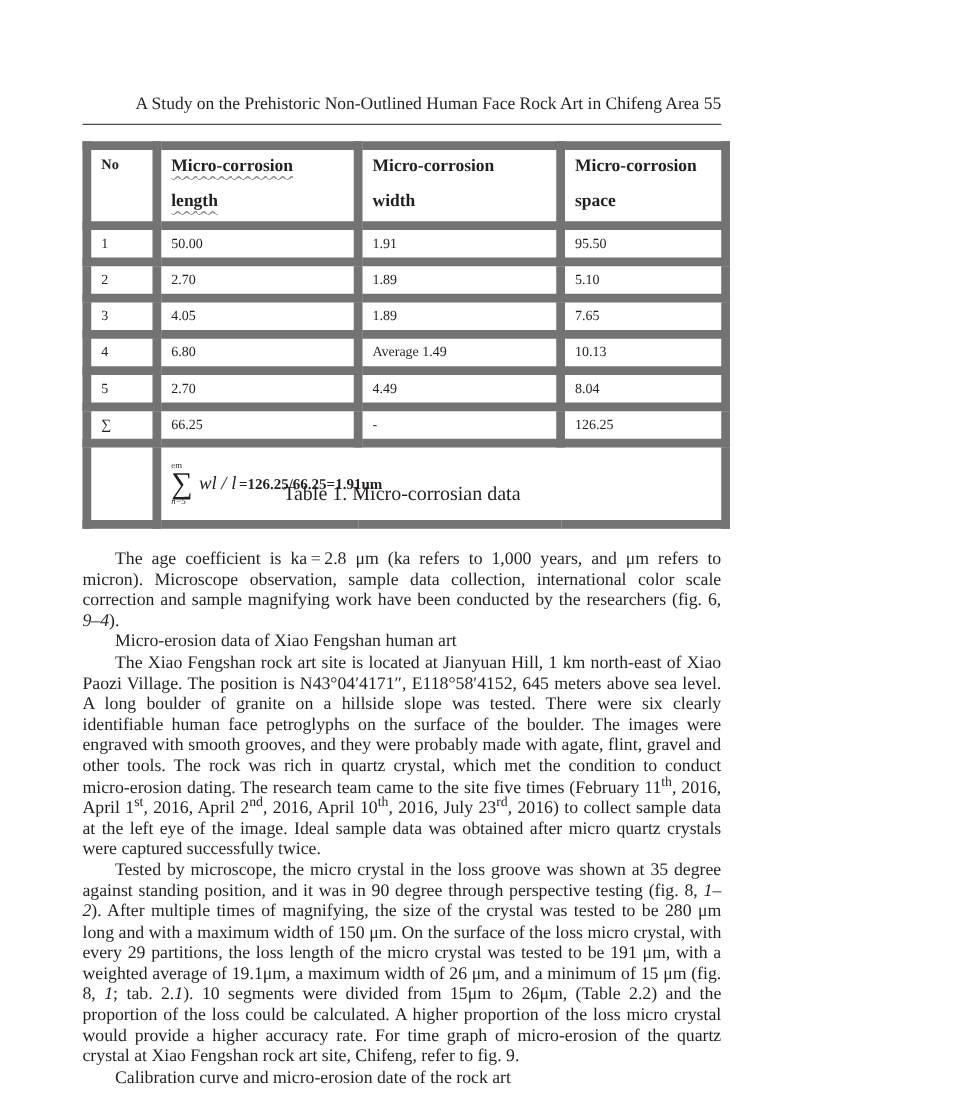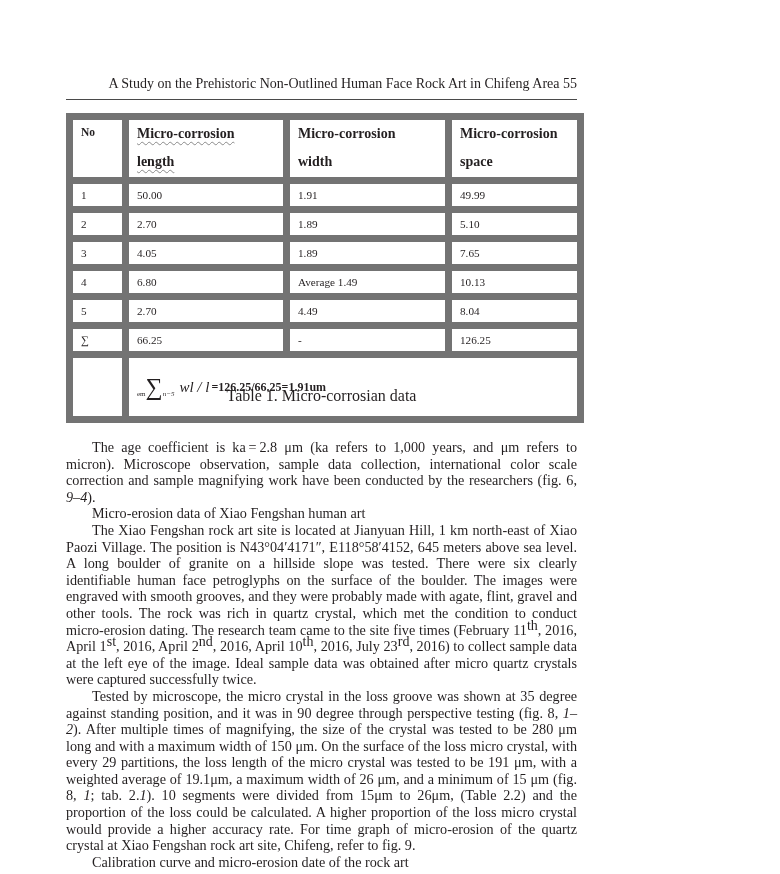--- a/index.html
+++ b/index.html
@@ -14,31 +14,31 @@
   table.data td, table.data th { border: 7px solid #737373; padding: 0 8px;
                font-size: 11.2px; text-align: left; vertical-align: middle; font-weight: normal; }
   table.data th { font-weight: bold; font-size: 14px; vertical-align: top; line-height: 28px;
                padding-top: 0; height: 55px; }
   table.data th.no-col { font-size: 11.5px; line-height: 20px; padding-top: 2px; }
   table.data td { height: 22px; }
   .squiggle { text-decoration: underline wavy #8a8a8a; text-decoration-thickness: 1px;
               text-underline-offset: 3px; }
   tr.formula-row td { height: 58px; }
   .formula { display: flex; align-items: center; gap: 2px; }
-  .sum-block { display: inline-flex; flex-direction: row; align-items: flex-end; line-height: 1; margin-right: 3px; }
+  .sum-block { display: inline-flex; flex-direction: column; align-items: flex-start; line-height: 1; margin-right: 3px; }
   .sum-sup, .sum-sub { font-size: 7px; font-style: italic; }
   .sum-sup { font-style: normal; }
   .sum-sign { font-size: 24px; line-height: 22px; }
   .formula-expr { font-style: italic; font-size: 15px; }
   .formula-result { font-weight: bold; font-size: 12px; }
   .caption { position: absolute; left: 66px; top: 387px; width: 511px; text-align: center; font-size: 16px; }
   .body-text { position: absolute; left: 66px; top: 439px; width: 511px; font-size: 14.2px;
                line-height: 16.6px; text-align: justify; }
   .body-text p { margin: 0; text-indent: 26px; }
-  sup { font-size: 14px; line-height: 0; vertical-align: 5px; }
+  sup { font-size: 11px; line-height: 0; vertical-align: 5px; }
   i { font-style: italic; }
 </style>
 </head>
 <body>
 
 <div class="running-head">
   <span>A Study on the Prehistoric Non-Outlined Human Face Rock Art in Chifeng Area</span>
   <span>55</span>
 </div>
 <div class="head-rule"></div>
@@ -63,21 +63,21 @@
     </th>
     <th>
       <span>Micro-corrosion</span><br>
       <span>space</span>
     </th>
   </tr>
   <tr>
     <td>1</td>
     <td>50.00</td>
     <td>1.91</td>
-    <td>49.99</td>
+    <td>95.50</td>
   </tr>
   <tr>
     <td>2</td>
     <td>2.70</td>
     <td>1.89</td>
     <td>5.10</td>
   </tr>
   <tr>
     <td>3</td>
     <td>4.05</td>

